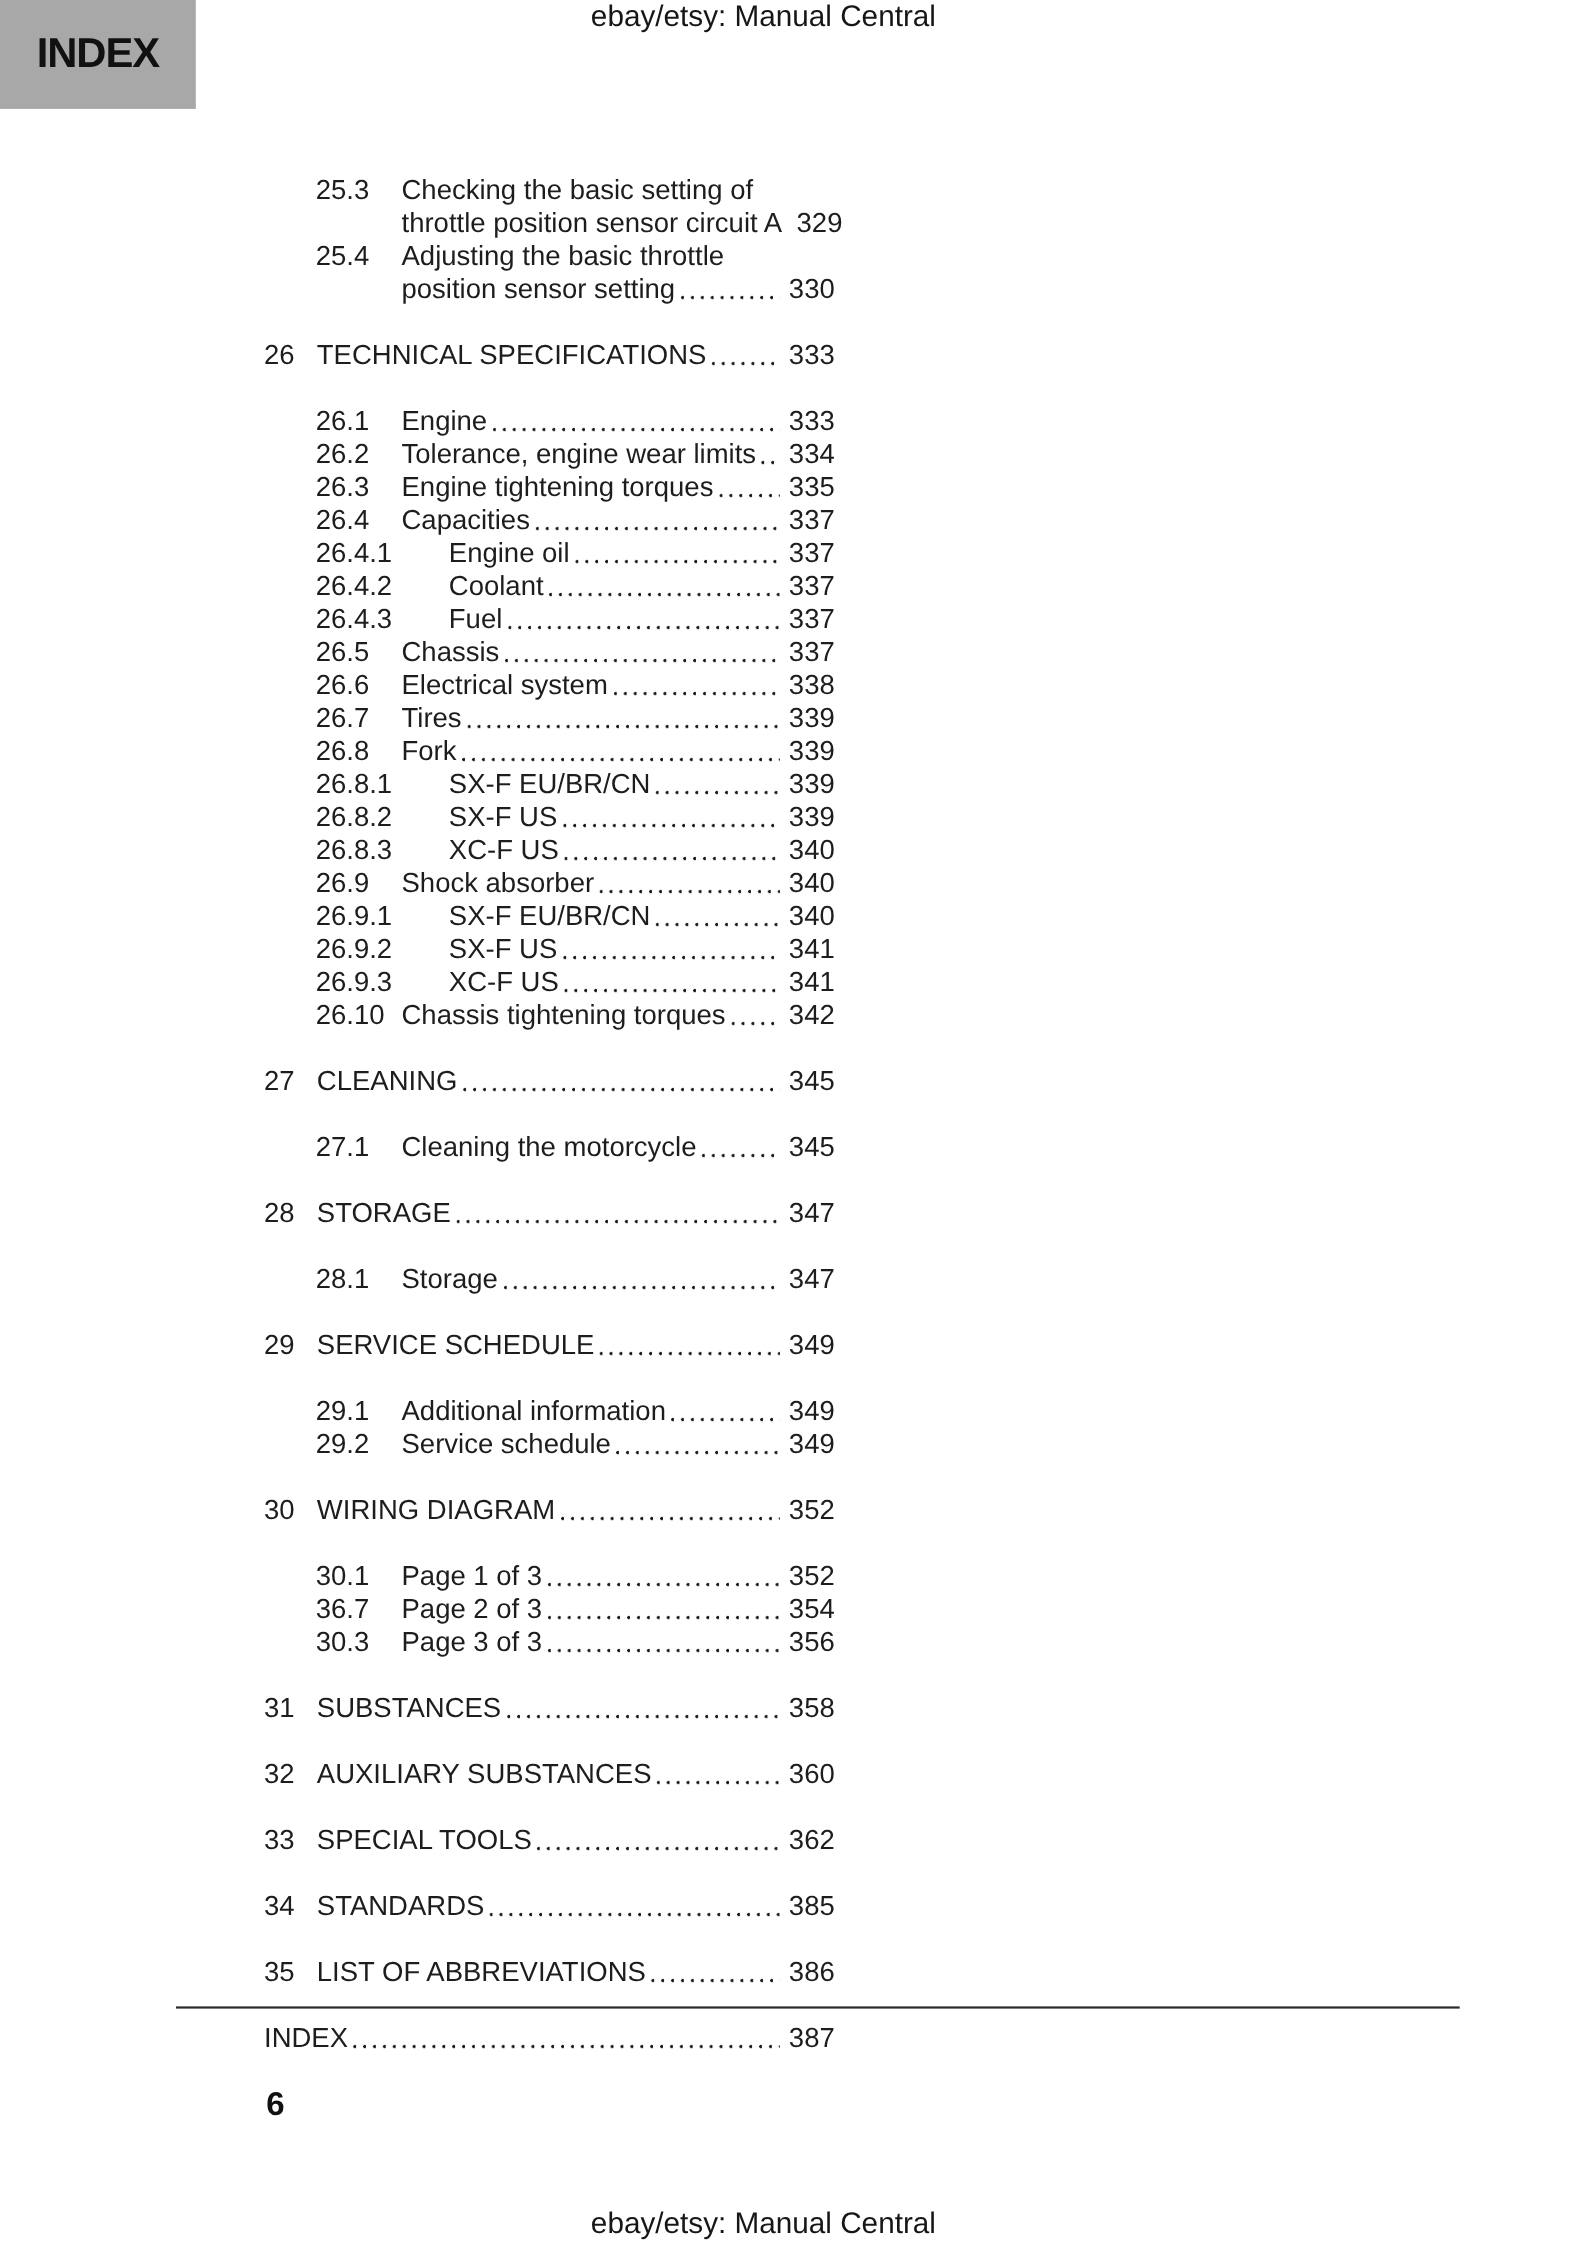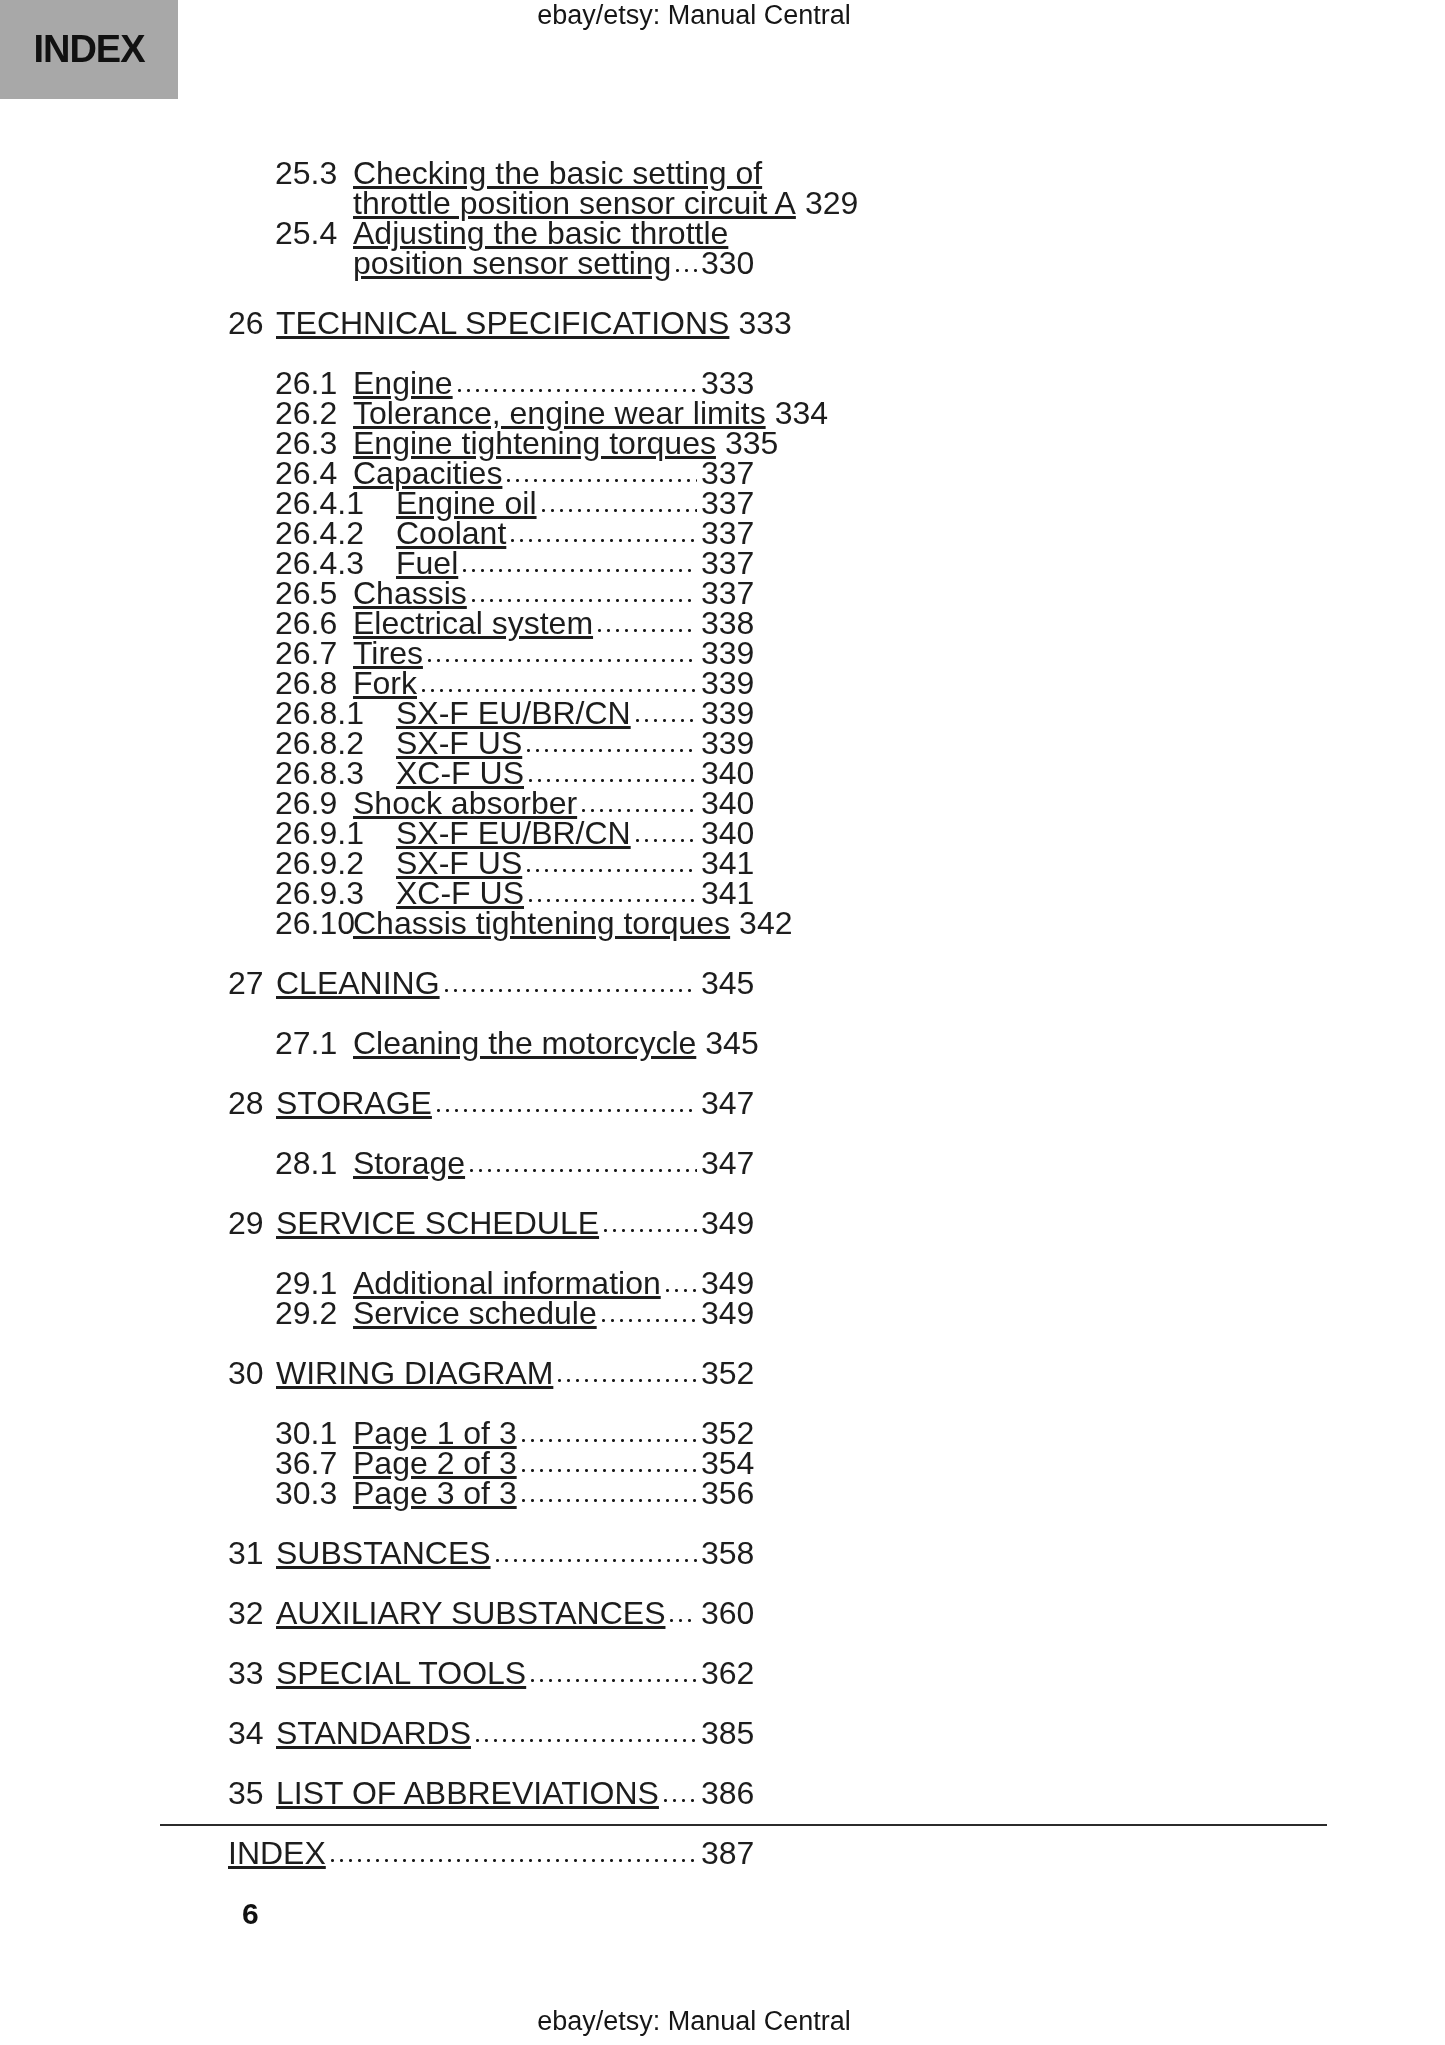--- a/index.html
+++ b/index.html
@@ -27,32 +27,32 @@
   
   .page-header, .page-footer {
     position:absolute; left:0; width:1388px;
     text-align:center; font-size:27px; line-height:34px; color:#161616;
   }
   .page-header { top:-2px; }
   .page-footer { top:2004px; }
 
   
   .toc {
-    position:absolute; left:228px; top:158px; width:523px;
-    font-size:32px;
+    position:absolute; left:240px; top:158px; width:523px;
+    font-size:25px;
   }
   .entry { }
   .entry.gap { margin-top:30px; }
   .line { display:flex; line-height:30px; white-space:nowrap; }
   .num  { flex:none; }
   .lvl1 .num { width:48px; }
   .lvl2 .num, .lvl3 .num { margin-left:47px; }
   .lvl2 .num { width:78px; }
   .lvl3 .num { width:121px; }
-  .title { flex:none;text-decoration:underline; }
+  .title { flex:none; }
   .leader {
     flex:1 1 auto;
     margin-left:5px; margin-right:4px;
     background-image:radial-gradient(circle at 1.5px 1.5px, #1a1a1a 1.3px, rgba(0,0,0,0) 1.6px);
     background-size:9px 3px;
     background-repeat:repeat-x;
     background-position:0 calc(100% - 6px);
   }
   .pg { flex:none; width:50px; text-align:center; }
 

